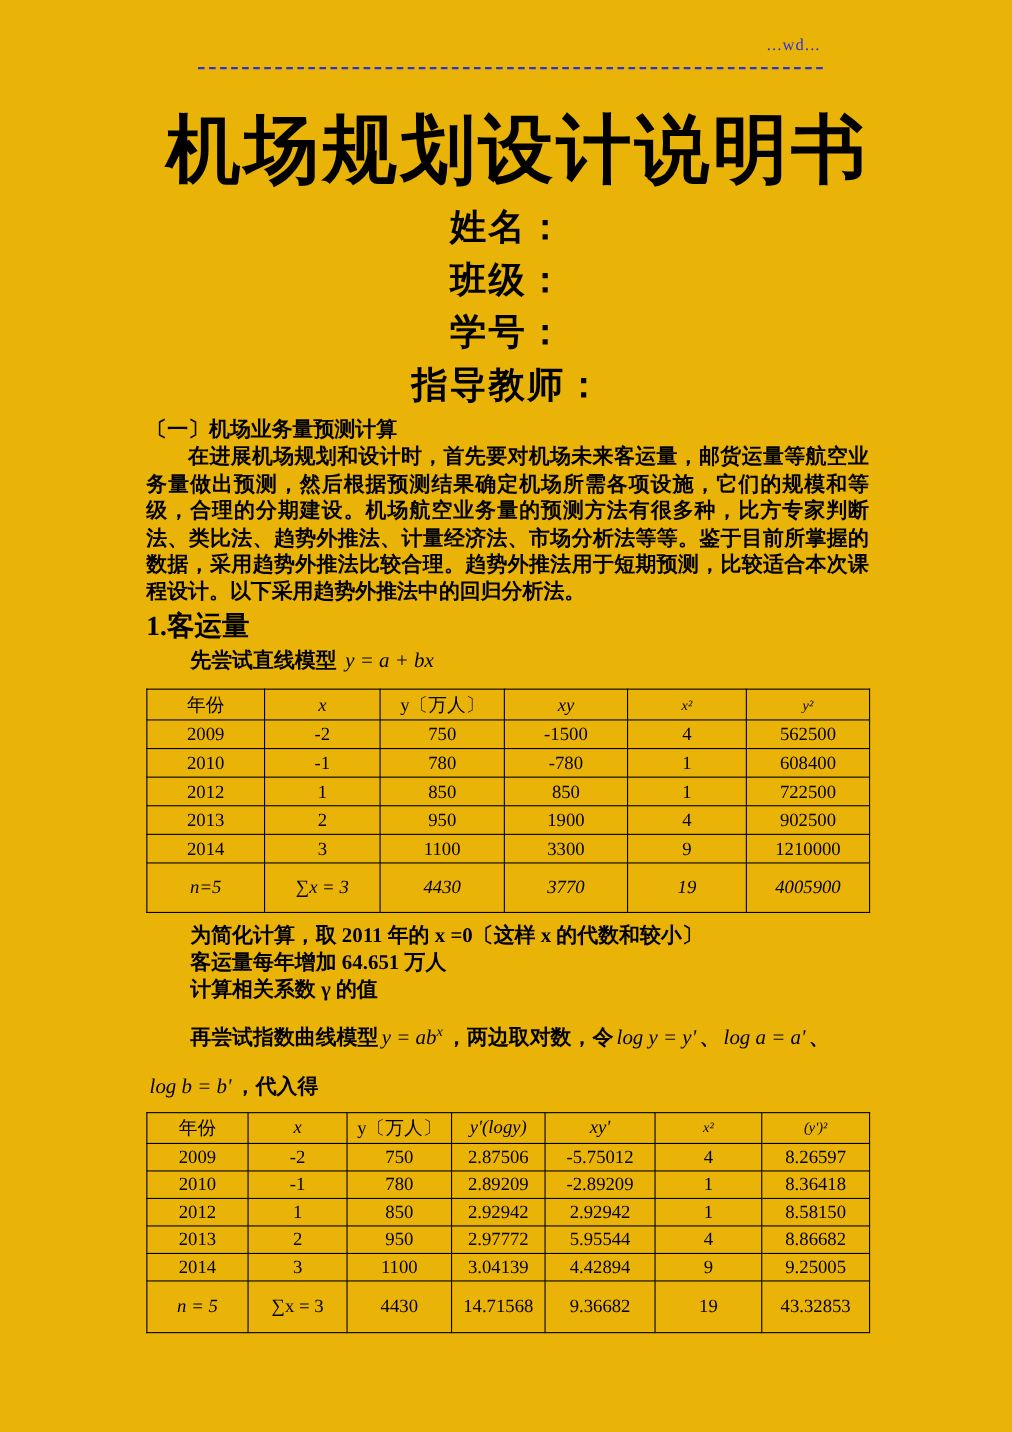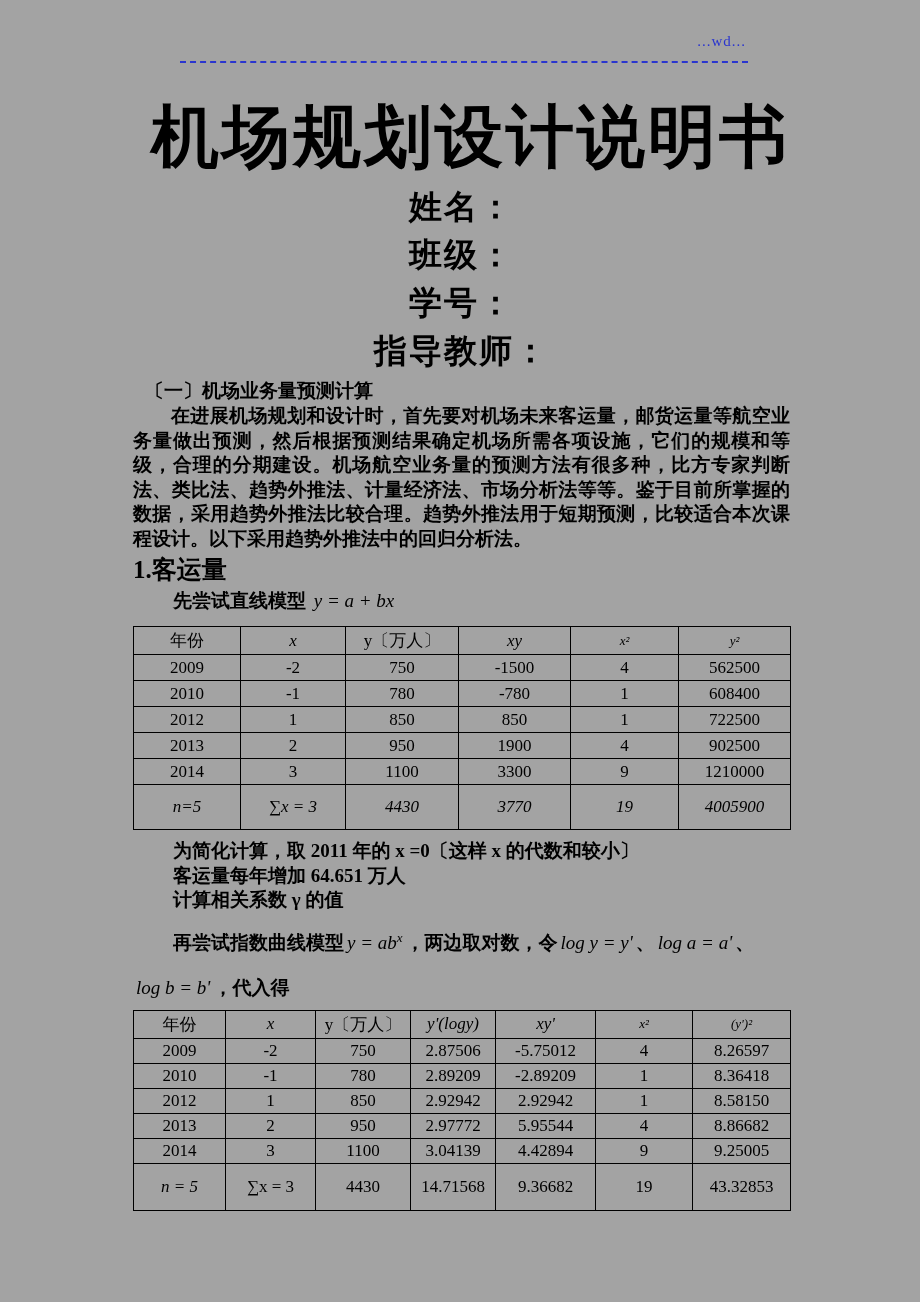--- a/index.html
+++ b/index.html
@@ -1,25 +1,25 @@
 <!DOCTYPE html>
 <html><head>
 <meta charset="utf-8">
 <style>
   html,body{margin:0;padding:0;}
   body{width:920px;background:#fff;color:#000;font-family:"Liberation Serif","DejaVu Sans",serif;}
-  .page{position:relative;width:920px;height:1302px;background:#a3a3a3;overflow:hidden;}
+  .page{position:relative;width:920px;height:1302px;background:#eab308;overflow:hidden;}
   .watermark{position:absolute;top:33px;right:174px;font-size:15px;color:#2a35cf;letter-spacing:1px;}
   .divider{position:absolute;top:61px;left:180px;width:568px;height:0;border-top:2px dashed #2a35cf;}
   .content{padding:104px 130px 0 133px;}
   .doc-title{margin:0;text-align:right;font-size:68px;line-height:65px;font-weight:900;
              font-family:"Liberation Sans","DejaVu Sans",sans-serif;letter-spacing:3px;}
   .info{margin-top:14px;text-align:center;}
   .info-line{font-size:33px;line-height:48px;font-weight:bold;letter-spacing:2px;}
-  .sec-heading{margin-top:3px;font-size:19px;line-height:25px;font-weight:600;margin-left:12px;}
+  .sec-heading{margin-top:3px;font-size:19px;line-height:25px;font-weight:600;}
   .para{margin:1px 0 0 0;font-size:19px;line-height:24.5px;text-align:justify;text-indent:2em;font-weight:600;}
   .sub-heading{margin-top:7px;font-size:25px;line-height:24px;font-weight:600;}
   .model-line{margin-top:5px;font-size:19px;line-height:27px;font-weight:600;}
   .indent{padding-left:40px;}
   .cjk{font-weight:600;}
   .math{font-family:"Liberation Serif",serif;font-style:italic;font-weight:normal;font-size:19px;padding:0 3px;white-space:nowrap;text-align:center;}
   .math sup{font-size:13px;font-style:italic;}
   .data-table{border-collapse:collapse;table-layout:fixed;width:657px;margin-top:12px;}
   .data-table th,.data-table td{border:1px solid #000;text-align:center;vertical-align:middle;
        font-size:17px;font-weight:normal;padding:0;font-family:"Liberation Serif",serif;overflow:hidden;}

